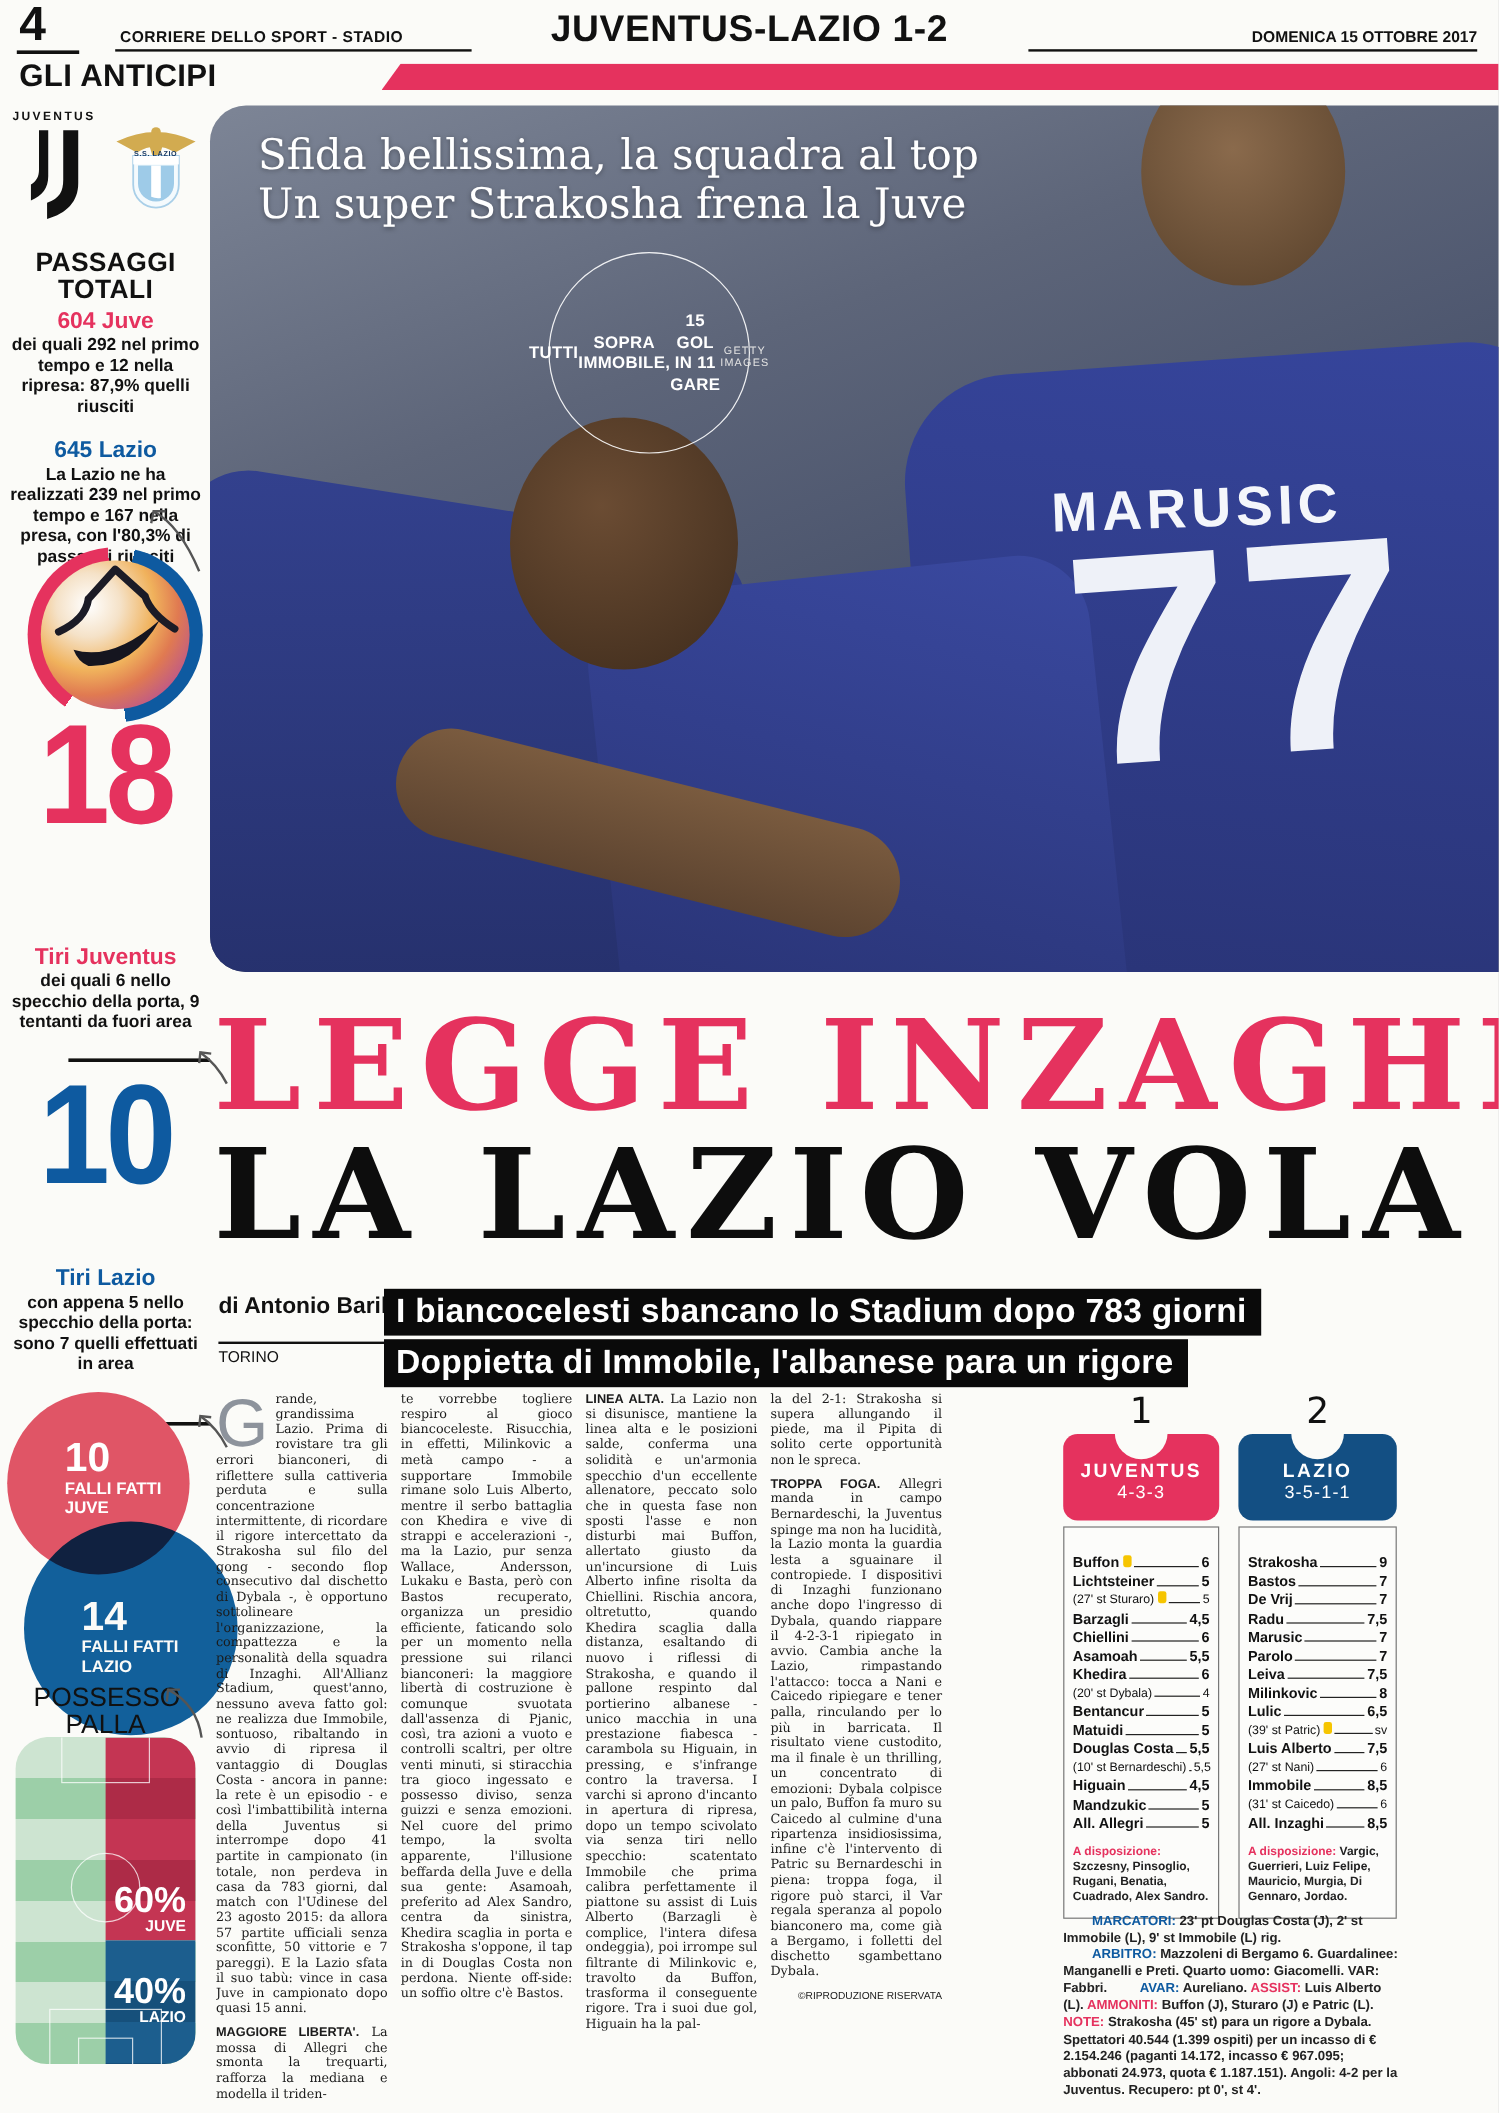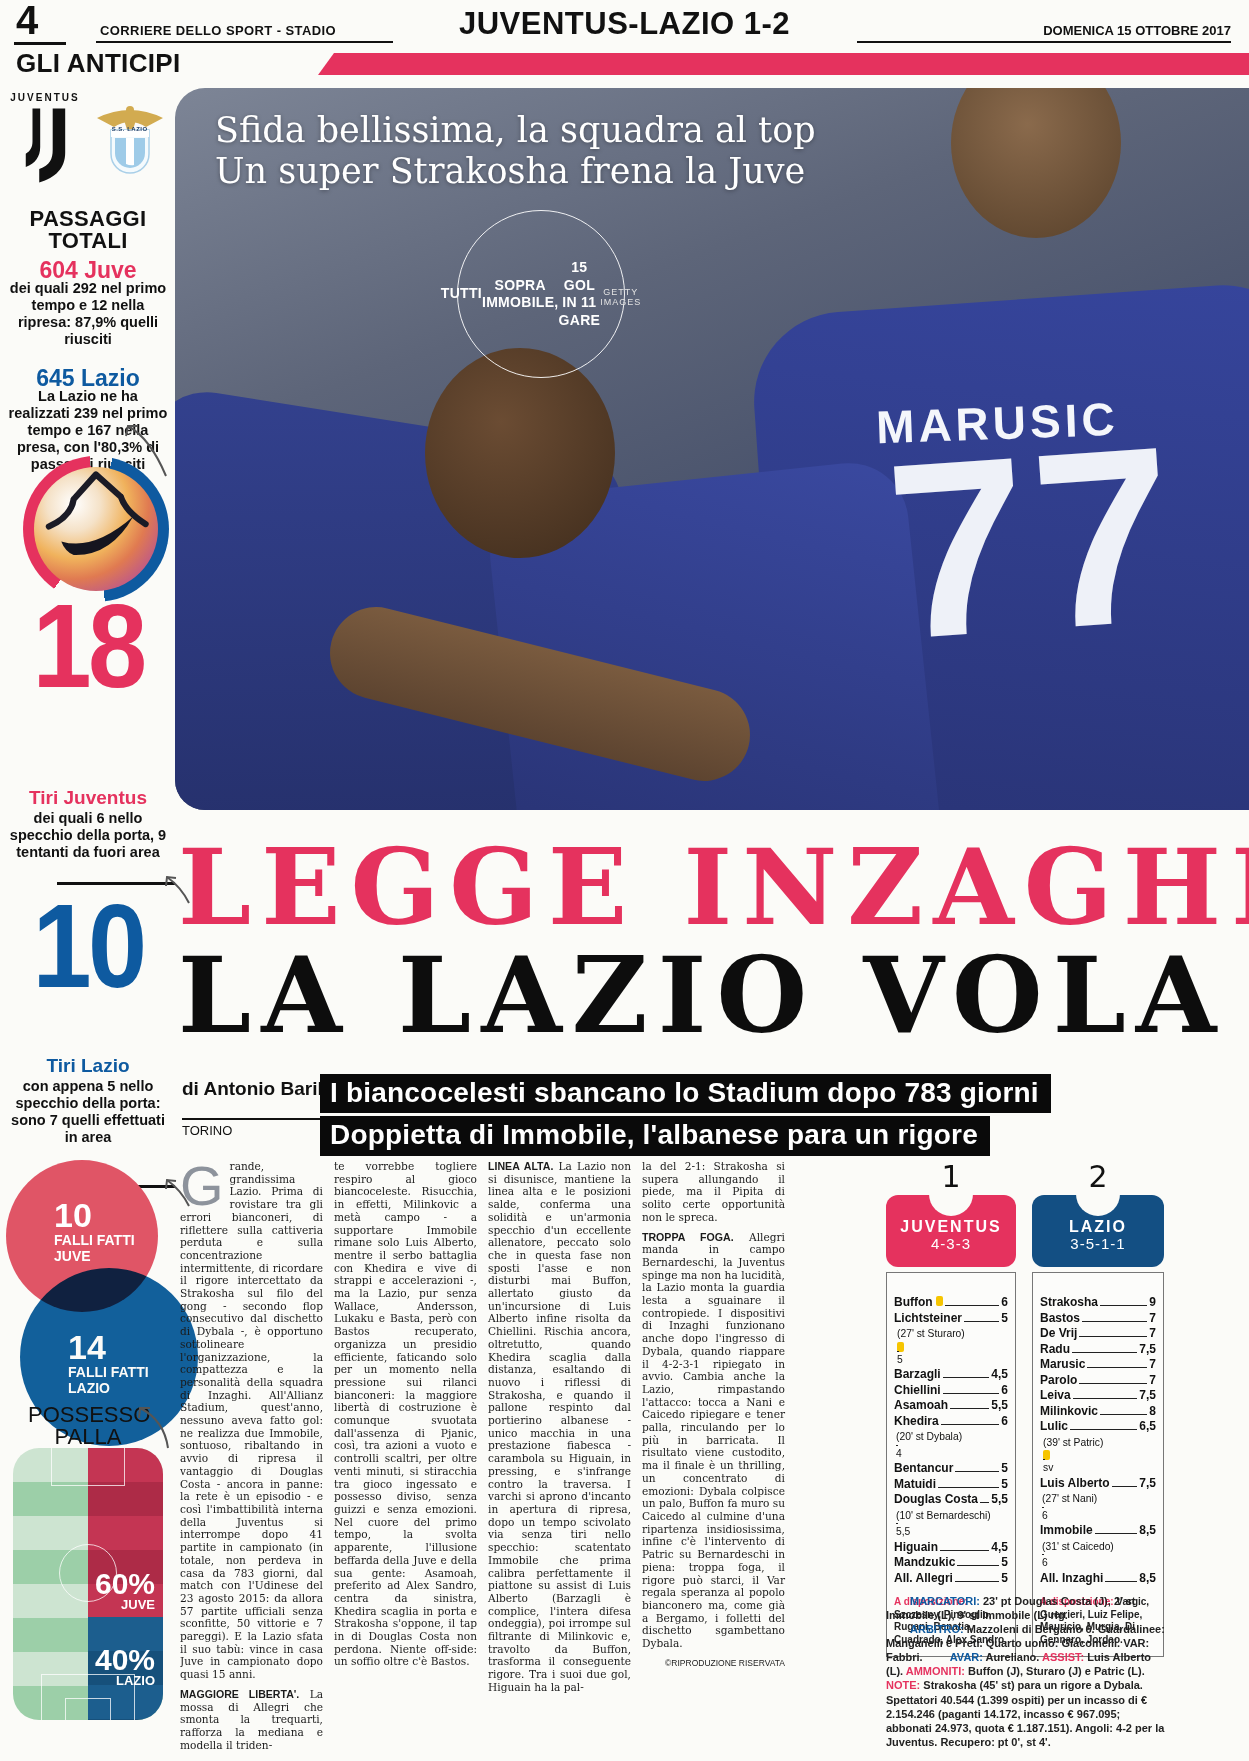--- a/index.html
+++ b/index.html
@@ -23,21 +23,21 @@
   
   .sidebar{position:absolute;left:0;top:88px;width:175px;height:1673px;}
   .sb{position:absolute;left:8px;width:160px;text-align:center;}
   .logos{top:4px;display:flex;justify-content:center;align-items:flex-start;gap:14px;text-align:center;}
   .juve-logo-wrap{display:flex;flex-direction:column;align-items:center;}
   .juve-word{font-size:10px;font-weight:bold;letter-spacing:2px;margin-bottom:2px;}
   .lazio-crest{position:relative;margin-top:8px;}
   .lazio-crest-label{position:absolute;left:0;top:26px;width:100%;text-align:center;
                      font-size:6px;font-weight:bold;color:#1a3b66;letter-spacing:.5px;}
   .stat-title{font-size:22px;font-weight:bold;line-height:1;letter-spacing:.3px;}
-  .stat-val{font-size:23px;font-weight:bold;line-height:1.1;}
+  .stat-val{font-size:19px;font-weight:bold;line-height:1.1;}
   .pink{color:#e5325e;} .blue{color:#0e5aa0;}
   .stat-text{font-size:14.5px;font-weight:bold;line-height:1.18;}
   .bignum{font-size:118px;font-weight:bold;line-height:.85;letter-spacing:-4px;
           transform:scaleX(.9);transform-origin:center;}
   .numrule{border-top:3px solid #111;width:118px;margin:0 auto;position:relative;}
   .numrule .hook{position:absolute;right:-18px;top:-14px;}
   .tiri-label{font-size:19px;font-weight:bold;line-height:1;}
   .falli-wrap{top:1072px;height:240px;}
   .circle{position:absolute;border-radius:50%;color:#fff;text-align:left;}
   .circle-juve{left:6px;top:0;width:152px;height:152px;background:#e05566;padding-top:38px;box-sizing:border-box;}
@@ -131,21 +131,21 @@
   .jersey{position:relative;margin-top:3px;height:48px;border-radius:12px;color:#fff;
           text-align:center;padding-top:24px;}
   .jersey-juve{background:#e5325e;} .jersey-lazio{background:#134f83;}
   .jersey .neck{position:absolute;top:-1px;left:50%;transform:translateX(-50%);width:44px;height:22px;
                 background:#fbfbf8;border-radius:0 0 22px 22px;}
   .jersey .team{font-size:16px;font-weight:bold;letter-spacing:2px;line-height:1.05;}
   .jersey .formation{font-size:15px;letter-spacing:1px;line-height:1.1;}
   .rbox{border:1.5px solid #777;margin-top:5px;padding:22px 7px 10px 7px;background:#fcfcfa;}
   .prow{display:flex;align-items:baseline;font-size:12px;font-weight:bold;line-height:15.5px;}
   .prow .pname{white-space:nowrap;}
-  .prow.sub{font-weight:normal;font-size:10.3px;flex-direction:column;}
+  .prow.sub{font-weight:normal;font-size:10.3px;}
   .leader{flex:1;min-width:2px;border-bottom:1px solid #222;height:.75em;margin:0 2px;}
   .card{display:inline-block;width:7px;height:10px;background:#f6c500;border-radius:2px;
         margin:0 0 -1px 3px;}
   .bench{margin-top:10px;font-size:10px;font-weight:bold;line-height:1.25;color:#222;}
   .bench .bl{color:#e5325e;}
 
   
   .mfooter{position:absolute;left:886px;top:1594px;width:280px;font-size:11px;font-weight:bold;
            line-height:1.28;color:#222;}
   .mfooter .seg{margin:0;}

